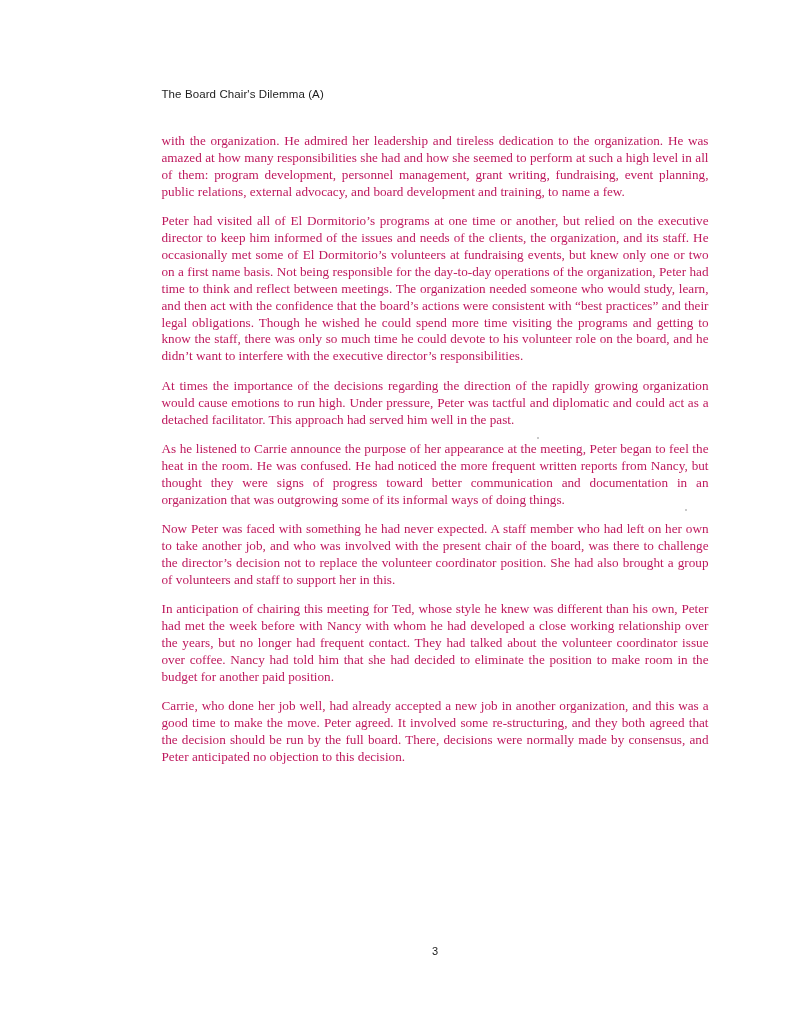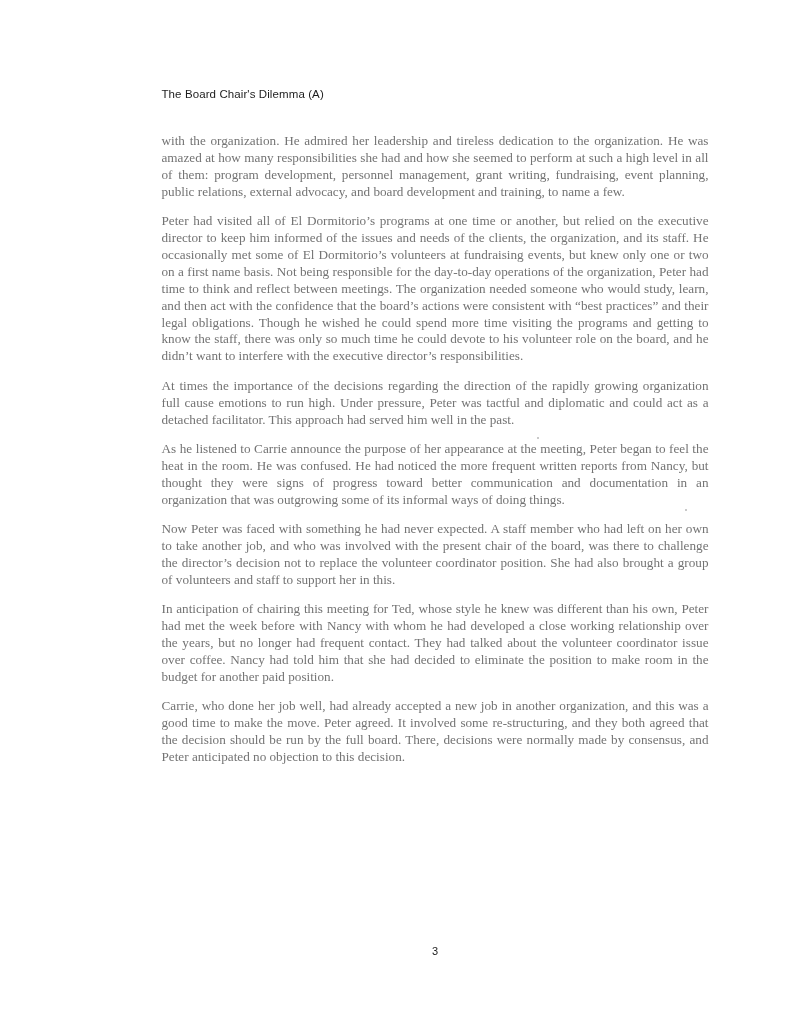--- a/index.html
+++ b/index.html
@@ -29,21 +29,21 @@
   .body-col {
     position: absolute;
     left: 122px;
     top: 117px;
     width: 547px;
   }
   .para {
     font-family: "Liberation Serif", "DejaVu Serif", serif;
     font-size: 13.2px;
     line-height: 16.9px;
-    color: #737373;
+    color: #be185d;
     text-align: justify;
     text-justify: inter-word;
     margin: 0 0 12.5px 0;
     -webkit-font-smoothing: none;
   }
   .para:last-child {
     margin-bottom: 0;
   }
   .folio {
     position: absolute;
@@ -89,21 +89,21 @@
 </head>
 <body>
 
 <div class="page">
 
   <div class="running-head">The Board Chair's Dilemma (A)</div>
 
   <div class="body-col">
     <p class="para">with the organization. He admired her leadership and tireless dedication to the organization. He was amazed at how many responsibilities she had and how she seemed to perform at such a high level in all of them: program development, personnel management, grant writing, fundraising, event planning, public relations, external advocacy, and board development and training, to name a few.</p>
     <p class="para">Peter had visited all of El Dormitorio’s programs at one time or another, but relied on the executive director to keep him informed of the issues and needs of the clients, the organization, and its staff. He occasionally met some of El Dormitorio’s volunteers at fundraising events, but knew only one or two on a first name basis. Not being responsible for the day-to-day operations of the organization, Peter had time to think and reflect between meetings. The organization needed someone who would study, learn, and then act with the confidence that the board’s actions were consistent with “best practices” and their legal obligations. Though he wished he could spend more time visiting the programs and getting to know the staff, there was only so much time he could devote to his volunteer role on the board, and he didn’t want to interfere with the executive director’s responsibilities.</p>
-    <p class="para">At times the importance of the decisions regarding the direction of the rapidly growing organization full cause emotions to run high. Under pressure, Peter was tactful and diplomatic and could act as a detached facilitator. This approach had served him well in the past.</p>
+    <p class="para">At times the importance of the decisions regarding the direction of the rapidly growing organization would cause emotions to run high. Under pressure, Peter was tactful and diplomatic and could act as a detached facilitator. This approach had served him well in the past.</p>
     <p class="para">As he listened to Carrie announce the purpose of her appearance at the meeting, Peter began to feel the heat in the room. He was confused. He had noticed the more frequent written reports from Nancy, but thought they were signs of progress toward better communication and documentation in an organization that was outgrowing some of its informal ways of doing things.</p>
     <p class="para">Now Peter was faced with something he had never expected. A staff member who had left on her own to take another job, and who was involved with the present chair of the board, was there to challenge the director’s decision not to replace the volunteer coordinator position. She had also brought a group of volunteers and staff to support her in this.</p>
     <p class="para">In anticipation of chairing this meeting for Ted, whose style he knew was different than his own, Peter had met the week before with Nancy with whom he had developed a close working relationship over the years, but no longer had frequent contact. They had talked about the volunteer coordinator issue over coffee. Nancy had told him that she had decided to eliminate the position to make room in the budget for another paid position.</p>
     <p class="para">Carrie, who done her job well, had already accepted a new job in another organization, and this was a good time to make the move. Peter agreed. It involved some re-structuring, and they both agreed that the decision should be run by the full board. There, decisions were normally made by consensus, and Peter anticipated no objection to this decision.</p>
   </div>
 
   <div class="folio">3</div>
 
   <div class="scan-line"></div>
   <div class="scan-line-2"></div>

